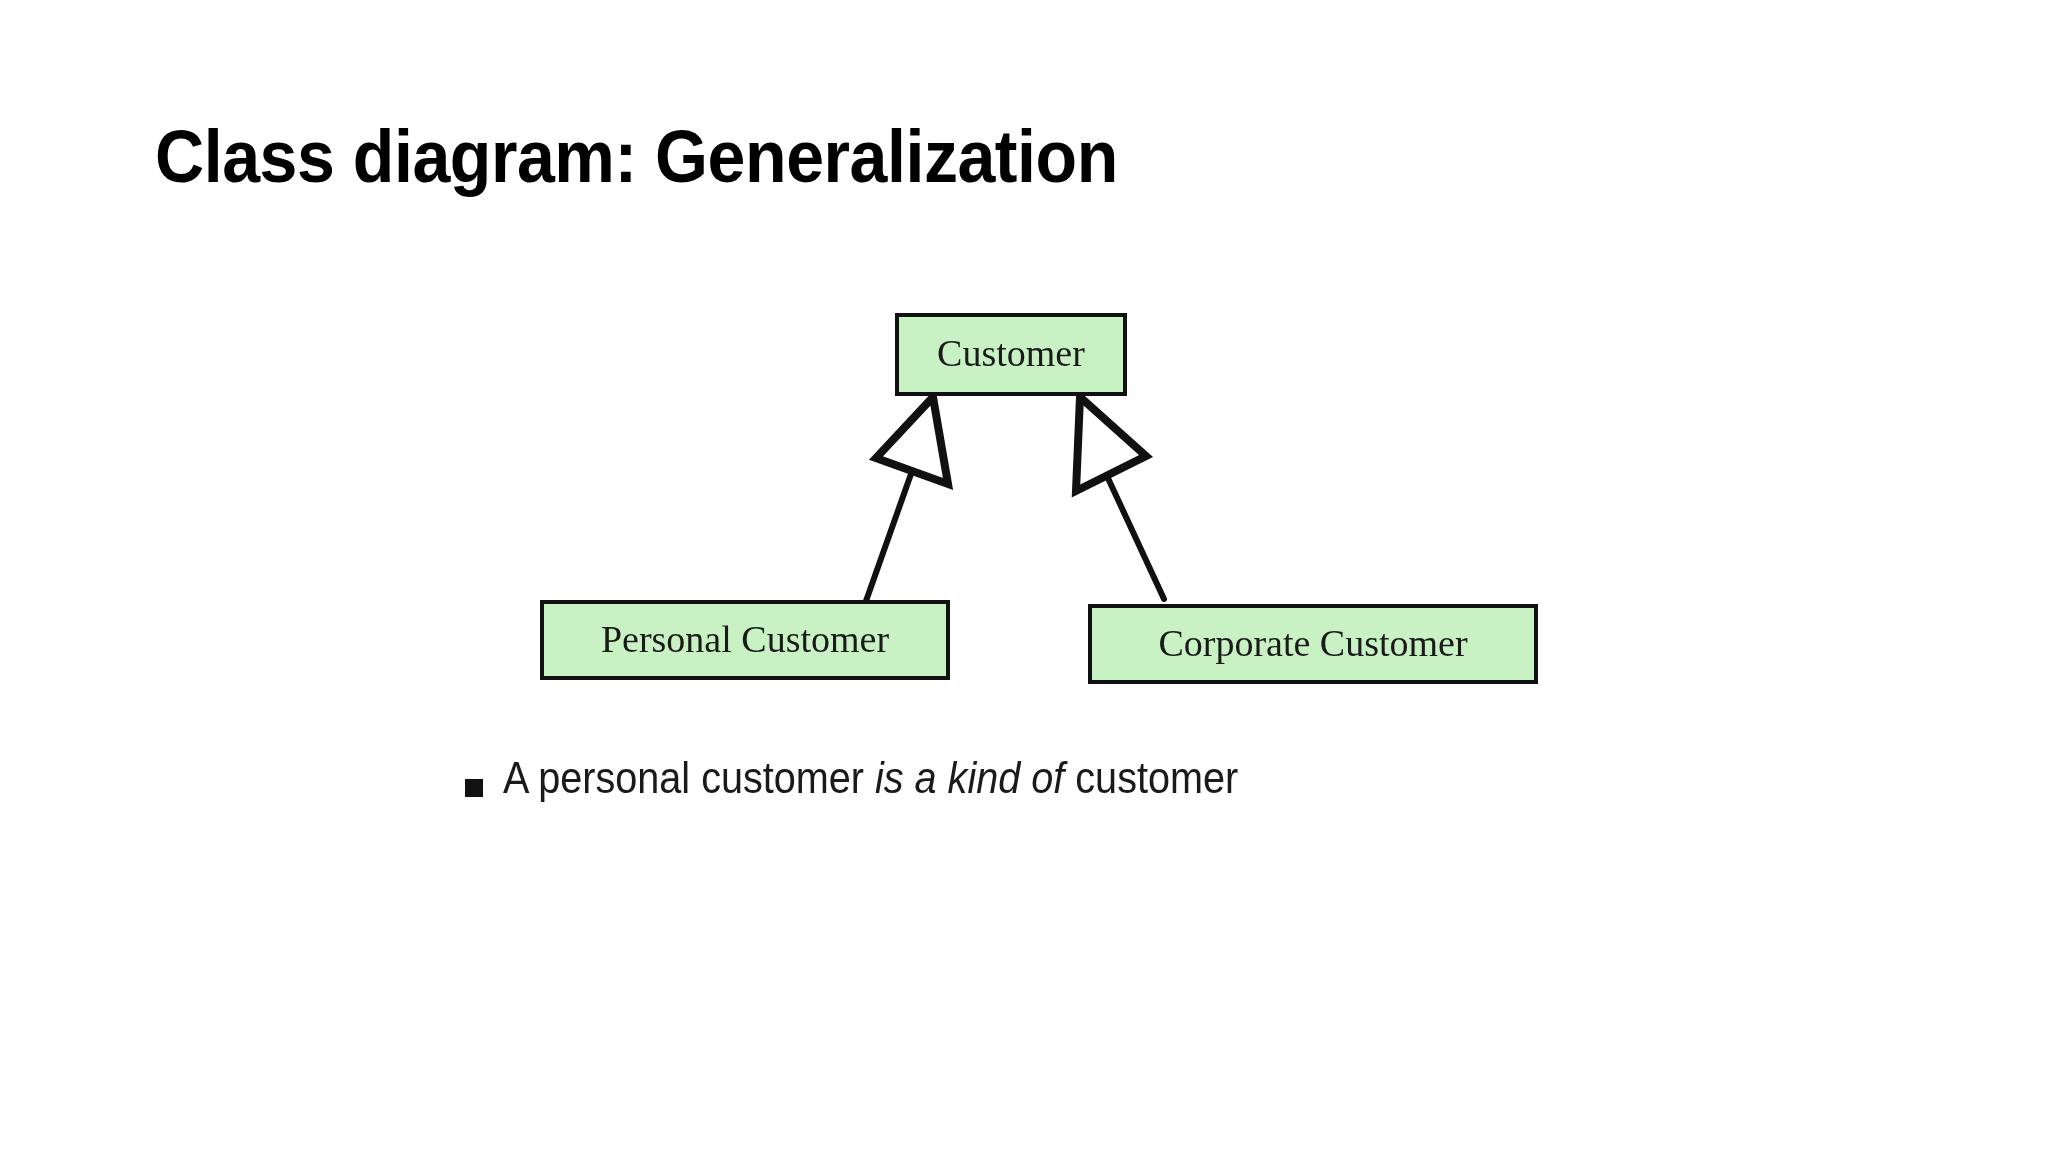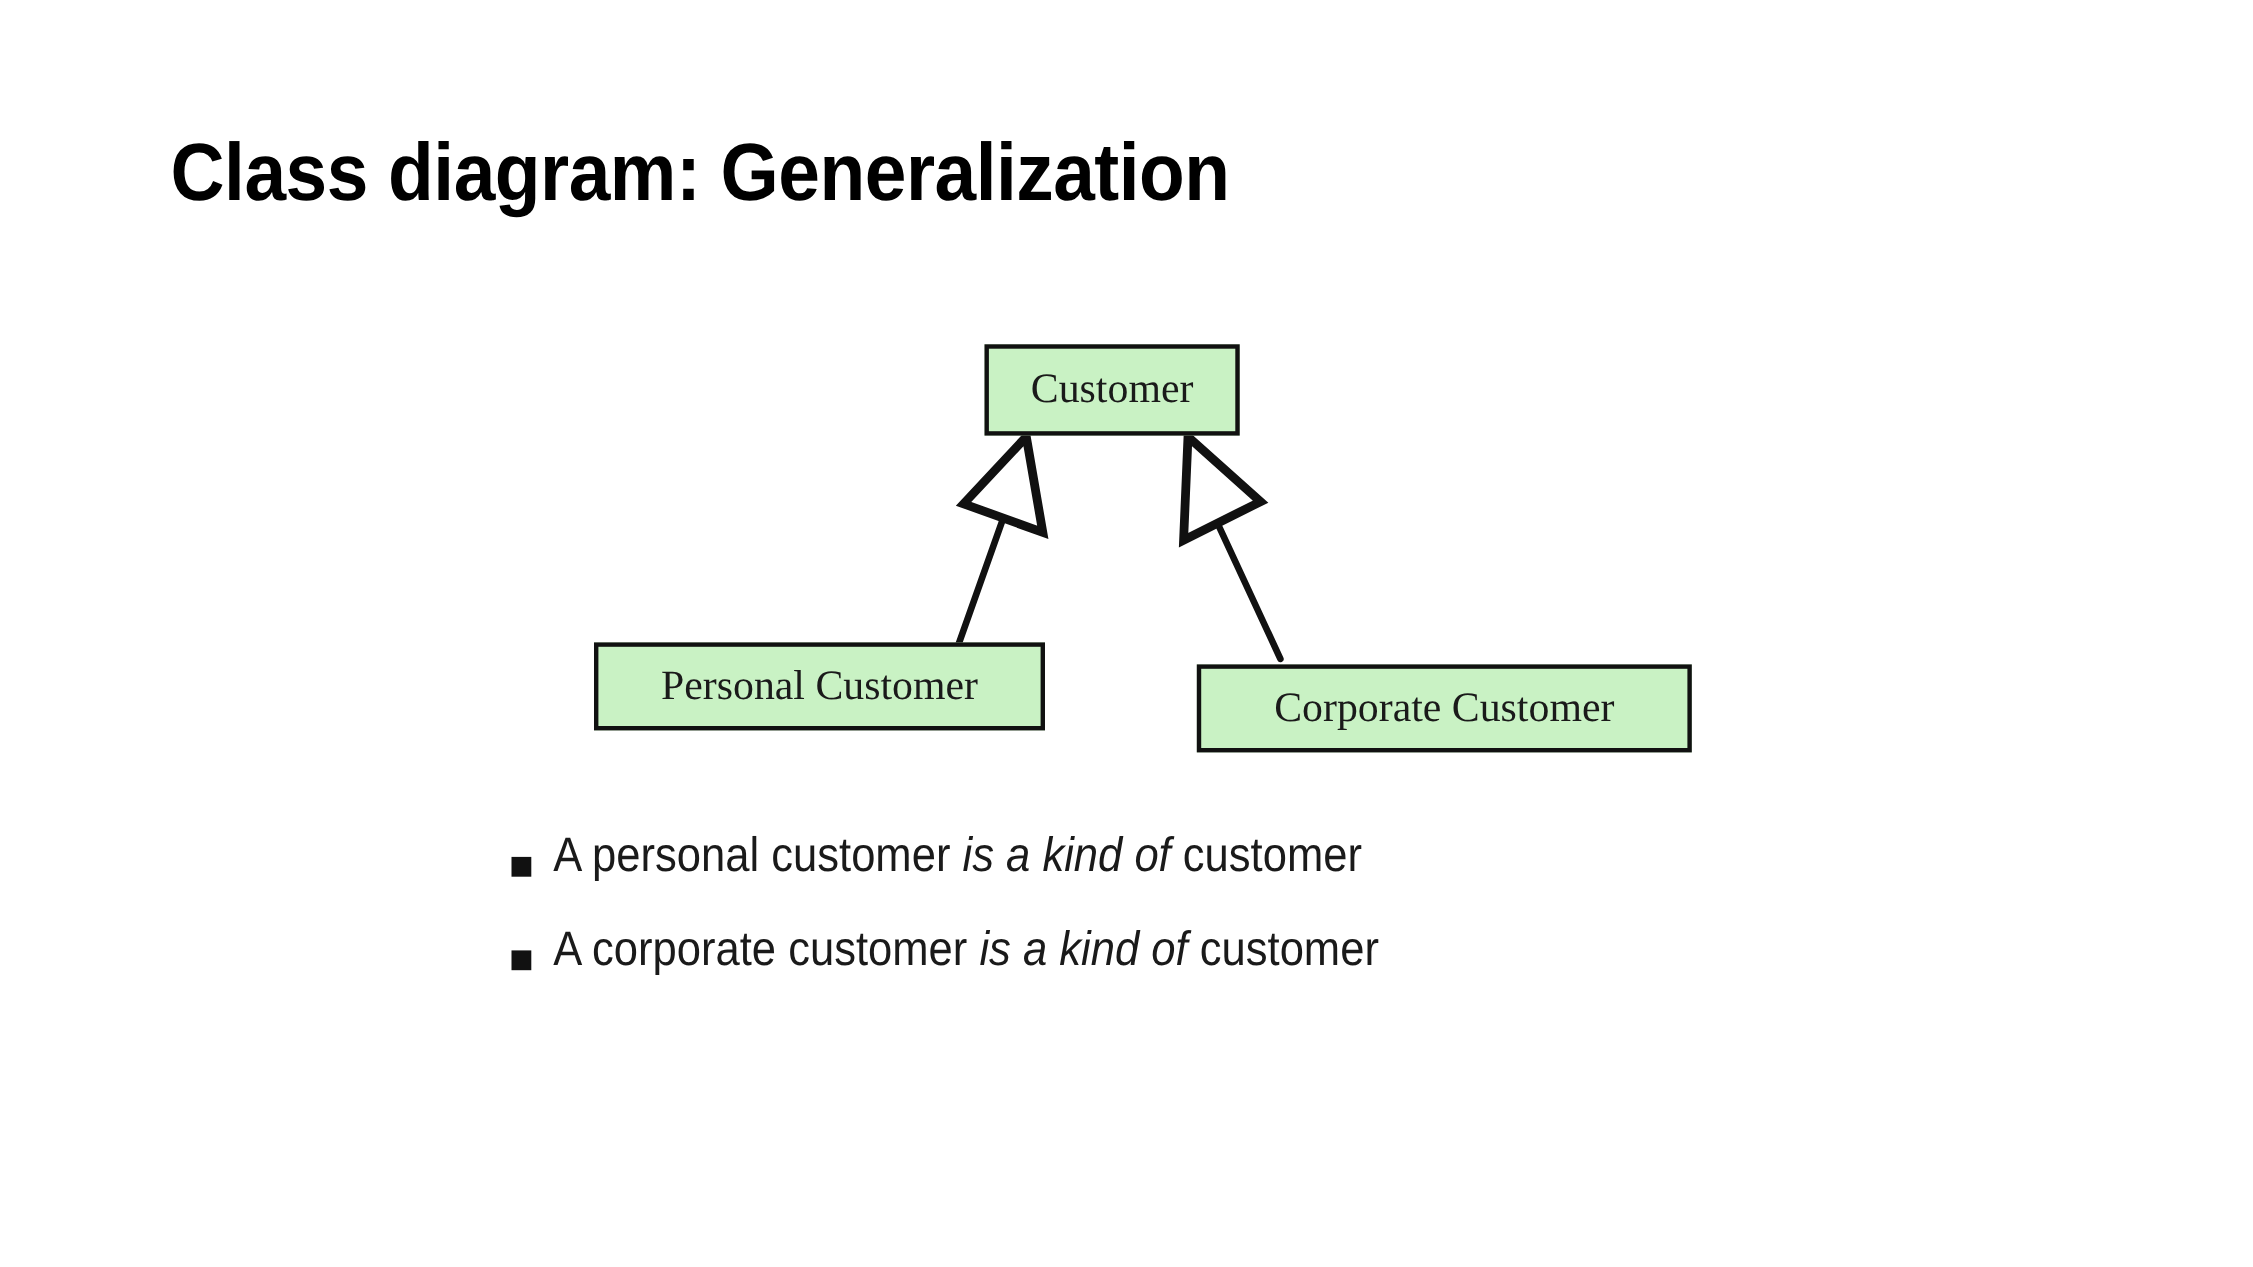--- a/index.html
+++ b/index.html
@@ -70,21 +70,21 @@
   }
 
   #class-customer {
     left: 895px;
     top: 313px;
     width: 232px;
     height: 83px;
   }
   #class-personal-customer {
     left: 540px;
-    top: 584px;
+    top: 600px;
     width: 410px;
     height: 80px;
   }
   #class-corporate-customer {
     left: 1088px;
     top: 604px;
     width: 450px;
     height: 80px;
     text-align: center;
   }
@@ -153,17 +153,13 @@
   </div>
 </div>
 
 <div id="bullet-list">
 
   <div class="bullet-item">
     <span class="bullet-marker"></span>
     <span class="bullet-text"><span>A personal customer </span><span class="em">is a kind of</span><span> customer</span></span>
   </div>
 
-  <div class="bullet-item">
-    <span class="bullet-marker"></span>
-    <span class="bullet-text"><span>A corporate customer </span><span class="em">is a kind of</span><span> customer</span></span>
-  </div>
 </div>
 
 </body></html>

